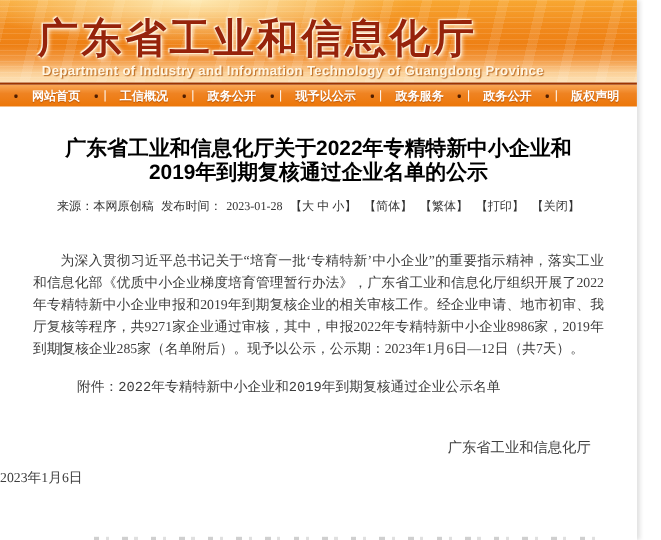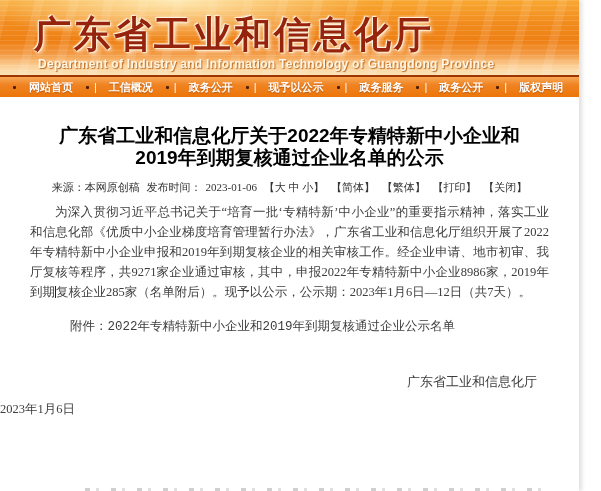--- a/index.html
+++ b/index.html
@@ -71,21 +71,21 @@
     text-align:center;font-family:"Liberation Sans",sans-serif;
   }
   .meta{
     margin-top:11px;text-align:center;
     font-family:"Liberation Serif",serif;
     font-size:11px;color:#333;white-space:nowrap;
   }
   .meta span{margin:0 2px;text-align:right;}
   .meta .ctrl{cursor:pointer;}
   .para{
-    margin:7px 30px 0 30px;
+    margin:32px 30px 0 30px;
     font-family:"Liberation Serif",serif;
     font-size:12.5px;line-height:20px;color:#3d3d3d;
     text-align:justify;text-indent:2em;
   }
   .para.second{margin-top:0;}
   .text-caret{
     display:inline-block;width:1px;height:12px;background:#222;
     vertical-align:-2px;
   }
   .attachment{
@@ -144,21 +144,21 @@
         <span class="nav-pipe">|</span>
         <a class="nav-item">版权声明</a>
       </span>
     </nav>
 
     <main class="doc">
       <h1 class="doc-title">广东省工业和信息化厅关于2022年专精特新中小企业和2019年到期复核通过企业名单的公示</h1>
 
       <div class="meta">
         <span>来源：本网原创稿</span>
-        <span>发布时间：</span><span>2023-01-06</span>
+        <span>发布时间：</span><span>2023-01-28</span>
         <span class="ctrl">【大 中 小】</span>
         <span class="ctrl">【简体】</span>
         <span class="ctrl">【繁体】</span>
         <span class="ctrl">【打印】</span>
         <span class="ctrl">【关闭】</span>
       </div>
 
       <p class="para"><span>为深入贯彻习近平总书记关于“培育一批‘专精特新’中小企业”的重要指示精神，落实工业和信息化部《优质中小企业梯度培育管理暂行办法》，广东省工业和信息化厅组织开展了2022年专精特新中小企业申报和2019年到期复核企业的相关审核工作。经企业申请、地市初审、我厅复核等程序，共9271家企业通过审核，其中，申报2022年专精特新中小企业8986家，2019年到期</span><span class="text-caret"></span><span>复核企业285家（名单附后）。现予以公示，公示期：2023年1月6日—12日（共7天）。</span></p>
 
 

